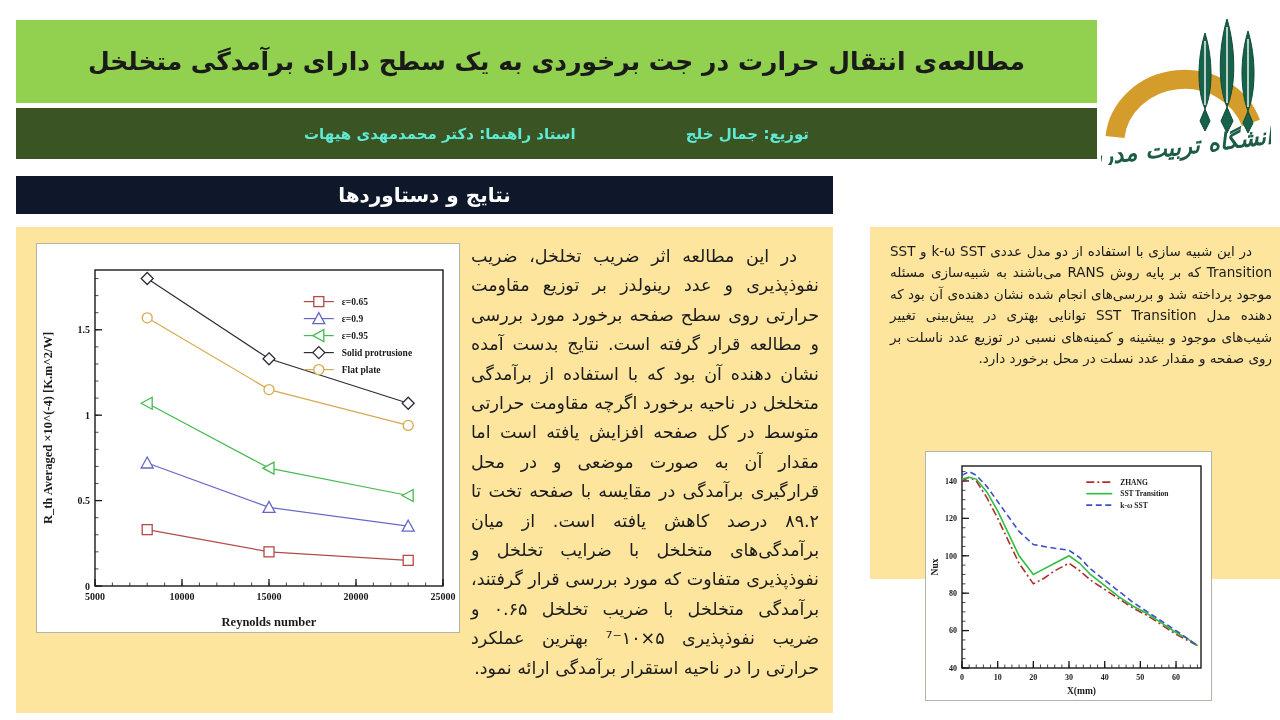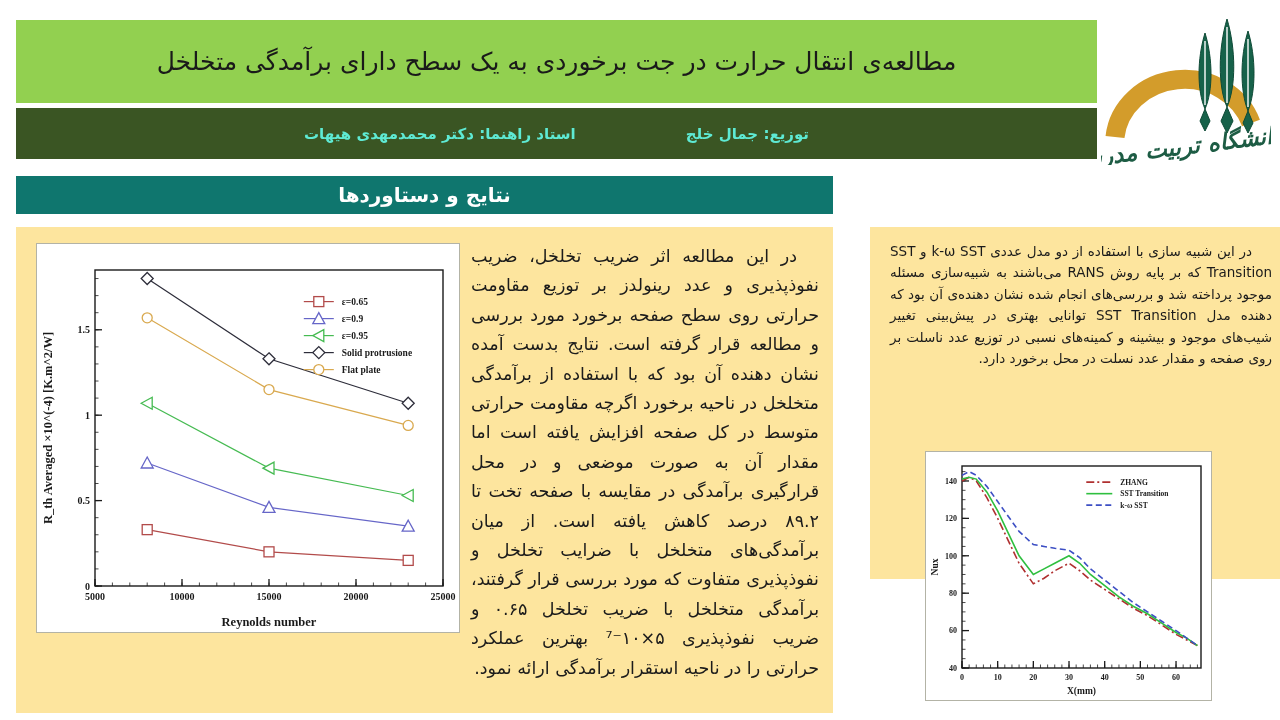--- a/index.html
+++ b/index.html
@@ -1,30 +1,30 @@
 <!DOCTYPE html>
 <html lang="fa"><head>
 <meta charset="utf-8">
 <style>
   html,body{margin:0;padding:0;}
   body{font-family:"DejaVu Sans",sans-serif;background:#ffffff;}
   .page{position:relative;width:1280px;height:720px;background:#ffffff;overflow:hidden;}
 
   .band-title{position:absolute;left:16px;top:20px;width:1081px;height:83px;background:#92D050;
     display:flex;align-items:center;justify-content:center;}
-  .band-title .title{font-size:25px;font-weight:normal;color:#1a1a1a;direction:rtl;text-align:center;}
+  .band-title .title{font-size:25px;font-weight:bold;color:#1a1a1a;direction:rtl;text-align:center;}
 
   .band-info{position:absolute;left:16px;top:108px;width:1081px;height:51px;background:#3A5523;
     display:flex;align-items:center;justify-content:center;gap:110px;direction:rtl;}
   .band-info .who{font-size:15px;font-weight:bold;color:#5eead4;}
 
   .logo-box{position:absolute;left:1100px;top:8px;width:172px;height:158px;background:#ffffff;
     display:flex;align-items:center;justify-content:center;}
 
-  .sec-header{position:absolute;height:38px;background:#0f766e;display:flex;align-items:center;justify-content:center;}
+  .sec-header{position:absolute;height:38px;background:#0f172a;display:flex;align-items:center;justify-content:center;}
   .sec-header.results{left:16px;top:176px;width:817px;}
   .sec-header.method{left:850px;top:176px;width:418px;}
   .sec-header .sec-title{font-size:20px;font-weight:bold;color:#ffffff;direction:rtl;}
 
   .panel{position:absolute;background:#FDE59E;}
   .panel.results{left:16px;top:227px;width:817px;height:486px;}
   .panel.method{left:870px;top:227px;width:418px;height:352px;}
 
   .chart-frame{position:absolute;background:#ffffff;border:1px solid #b3b3a6;box-sizing:border-box;}
   .chart-frame.results{left:20px;top:16px;width:424px;height:390px;}

